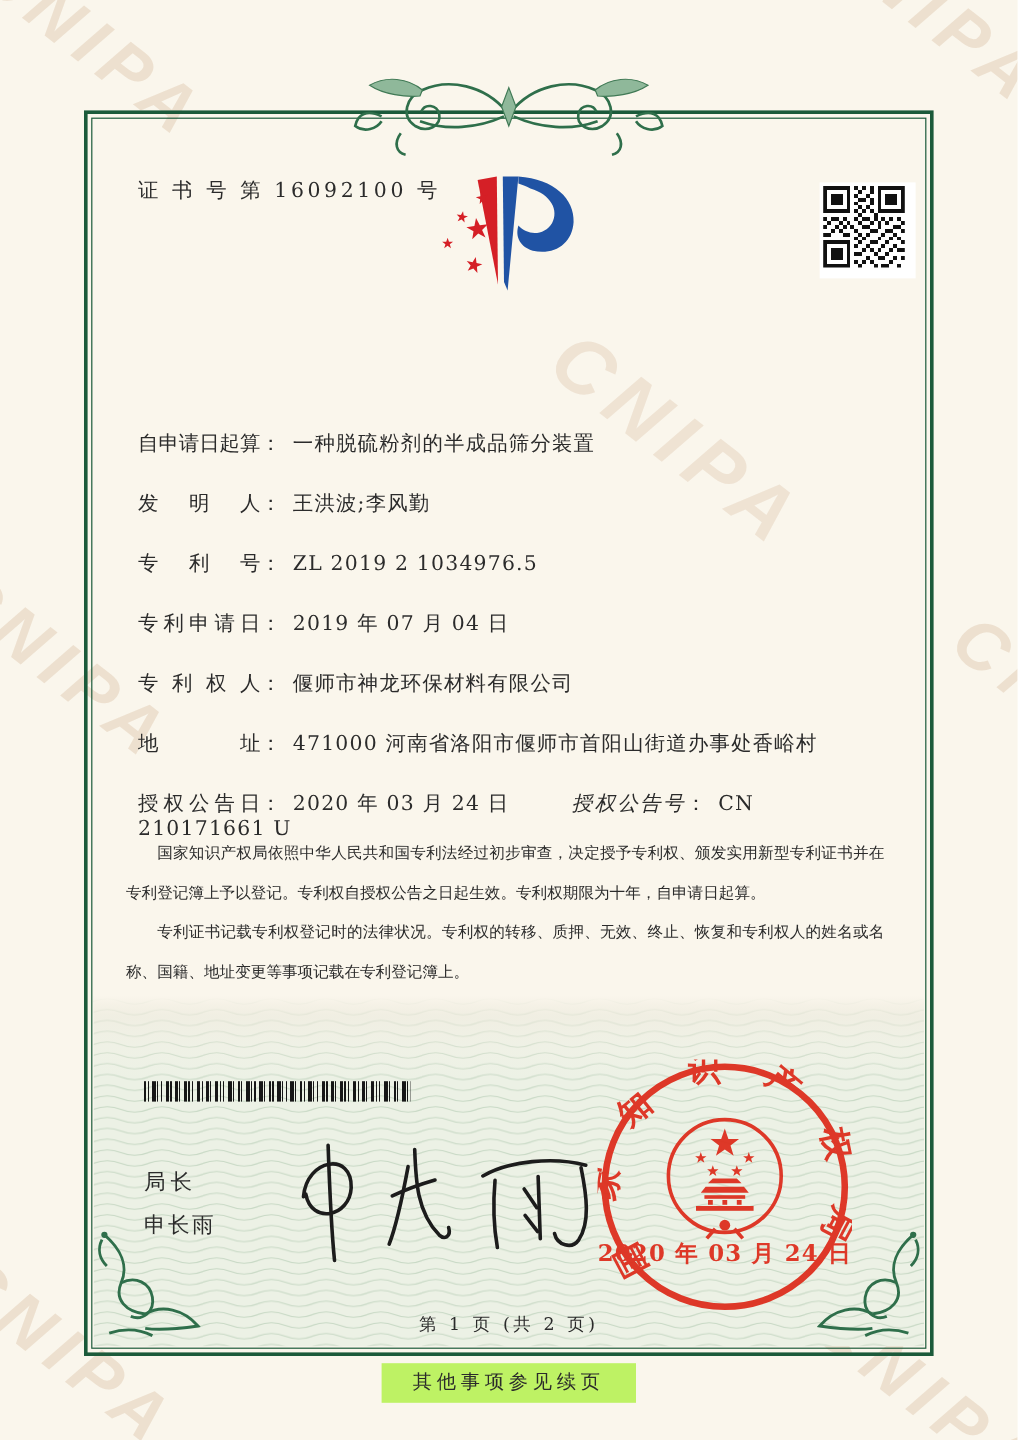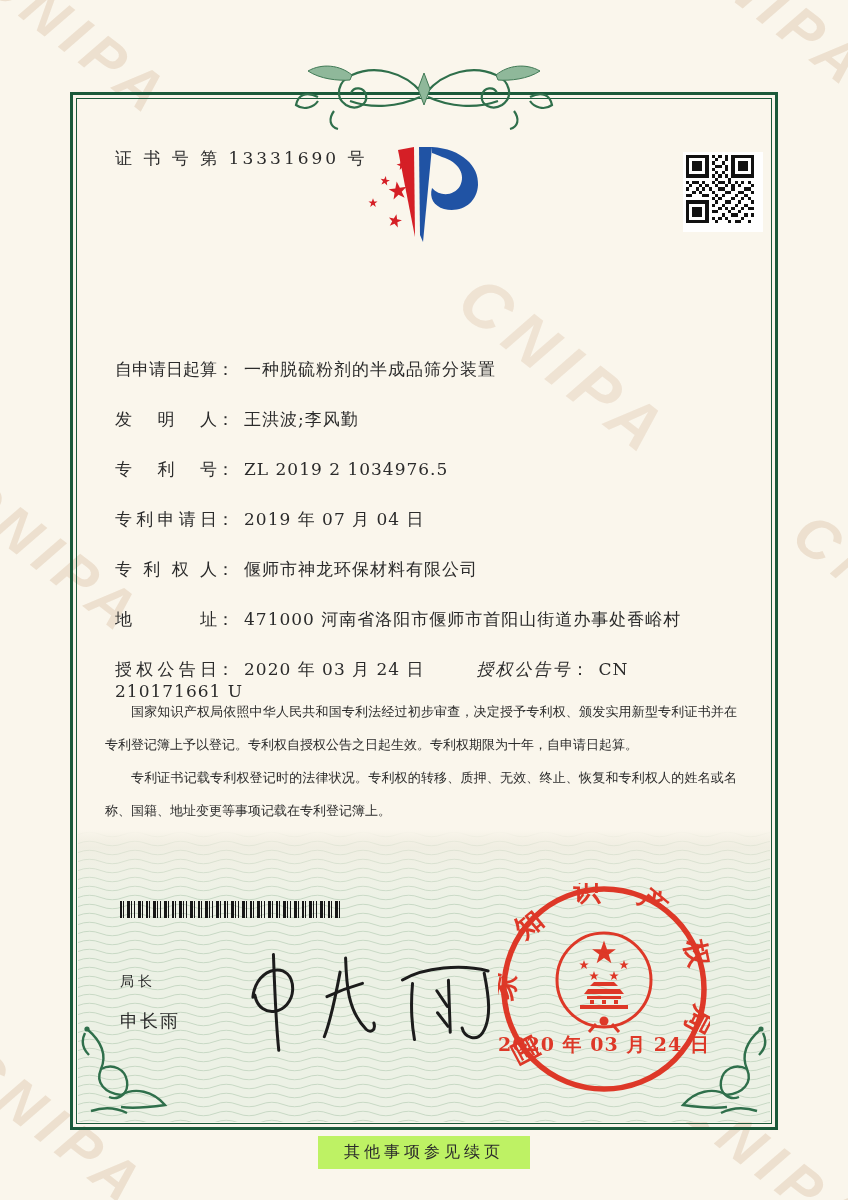--- a/index.html
+++ b/index.html
@@ -57,21 +57,21 @@
     background:repeating-linear-gradient(90deg,
       #161616 0 2px, transparent 2px 3px,
       #161616 3px 4px, transparent 4px 7px,
       #161616 7px 10px, transparent 10px 11px,
       #161616 11px 12px, transparent 12px 14px,
       #161616 14px 15px, transparent 15px 18px,
       #161616 18px 21px, transparent 21px 22px,
       #161616 22px 23px, transparent 23px 26px);
   }
 
-  .sig-title { position:absolute; left:47px; top:878px; font-size:14px; letter-spacing:4px; z-index:4; }
+  .sig-title { position:absolute; left:47px; top:878px; font-size:18px; letter-spacing:4px; z-index:4; }
   .sig-name  { position:absolute; left:47px; top:914px; font-size:18px; letter-spacing:2px; z-index:4; }
   .signature { position:absolute; left:150px; top:848px; z-index:4; }
 
   .seal { position:absolute; left:425px; top:788px; z-index:5; opacity:.93; }
 
   .page-num { position:absolute; left:0; right:0; bottom:14px; text-align:center;
               font-size:14.5px; letter-spacing:3px; z-index:4; }
 
   .continuation {
     position:absolute; left:50%; top:1136px; transform:translateX(-50%);
@@ -141,21 +141,21 @@
       <g stroke="#2f6f4b" stroke-width="2.4" fill="none">
         <path d="M88 4 C 74 16 68 30 74 44 C 80 58 70 68 54 70"></path>
         <path d="M74 44 C 62 38 50 44 48 56 C 46 68 56 76 66 72"></path>
         <path d="M54 70 C 40 62 22 66 10 80 C 24 82 40 84 54 82"></path>
         <path d="M48 88 C 60 82 72 82 84 86"></path>
         <path d="M86 30 C 92 24 94 16 90 8"></path>
       </g>
       <circle cx="88" cy="4" r="2.6" fill="#2f6f4b"></circle>
     </svg>
 
-    <div class="cert-no">证 书 号 第 13331690 号</div>
+    <div class="cert-no">证 书 号 第 16092100 号</div>
 
     <div class="logo">
       <svg width="128" height="110" viewBox="0 0 128 110">
         <defs>
           <path id="st" d="M0,-10 L2.4,-3.1 L9.5,-3.1 L3.8,1.2 L5.9,8.1 L0,3.9 L-5.9,8.1 L-3.8,1.2 L-9.5,-3.1 L-2.4,-3.1 Z" fill="#d51f26"></path>
         </defs>
         <path d="M33 11 L49 8 L50 98 Z" fill="#d51f26"></path>
         <path d="M54 8 L67 8 L58 103 L55 96 Z" fill="#2053a4"></path>
         <path d="M67 8 C 97 10 114 27 113 46 C 112 64 97 74 79 70 C 69 67 64 59 67 49 C 75 58 89 57 95 47 C 101 36 94 23 77 18 C 73 16 70 15 67 14 Z" fill="#2053a4"></path>
         <use href="#st" transform="translate(37,26) scale(0.55) rotate(-12)"></use>
@@ -279,17 +279,18 @@
             <rect x="-24" y="9" width="48" height="4"></rect>
           </g>
           <circle cx="0" cy="41" r="4.5"></circle>
           <path d="M-8 44 L-15 52" stroke="#dd2b1a" stroke-width="3"></path>
           <path d="M8 44 L15 52" stroke="#dd2b1a" stroke-width="3"></path>
         </g>
         <text x="106" y="168" text-anchor="middle" font-size="19" font-weight="bold" fill="#dd2b1a" letter-spacing="1" font-family="'DejaVu Serif','Liberation Serif',serif">2020 年 03 月 24 日</text>
       </svg>
     </div>
 
+    <div class="page-num">第 1 页 (共 2 页)</div>
   </div>
 
   <div class="continuation">其他事项参见续页</div>
 
 </div>
 
 </body></html>

